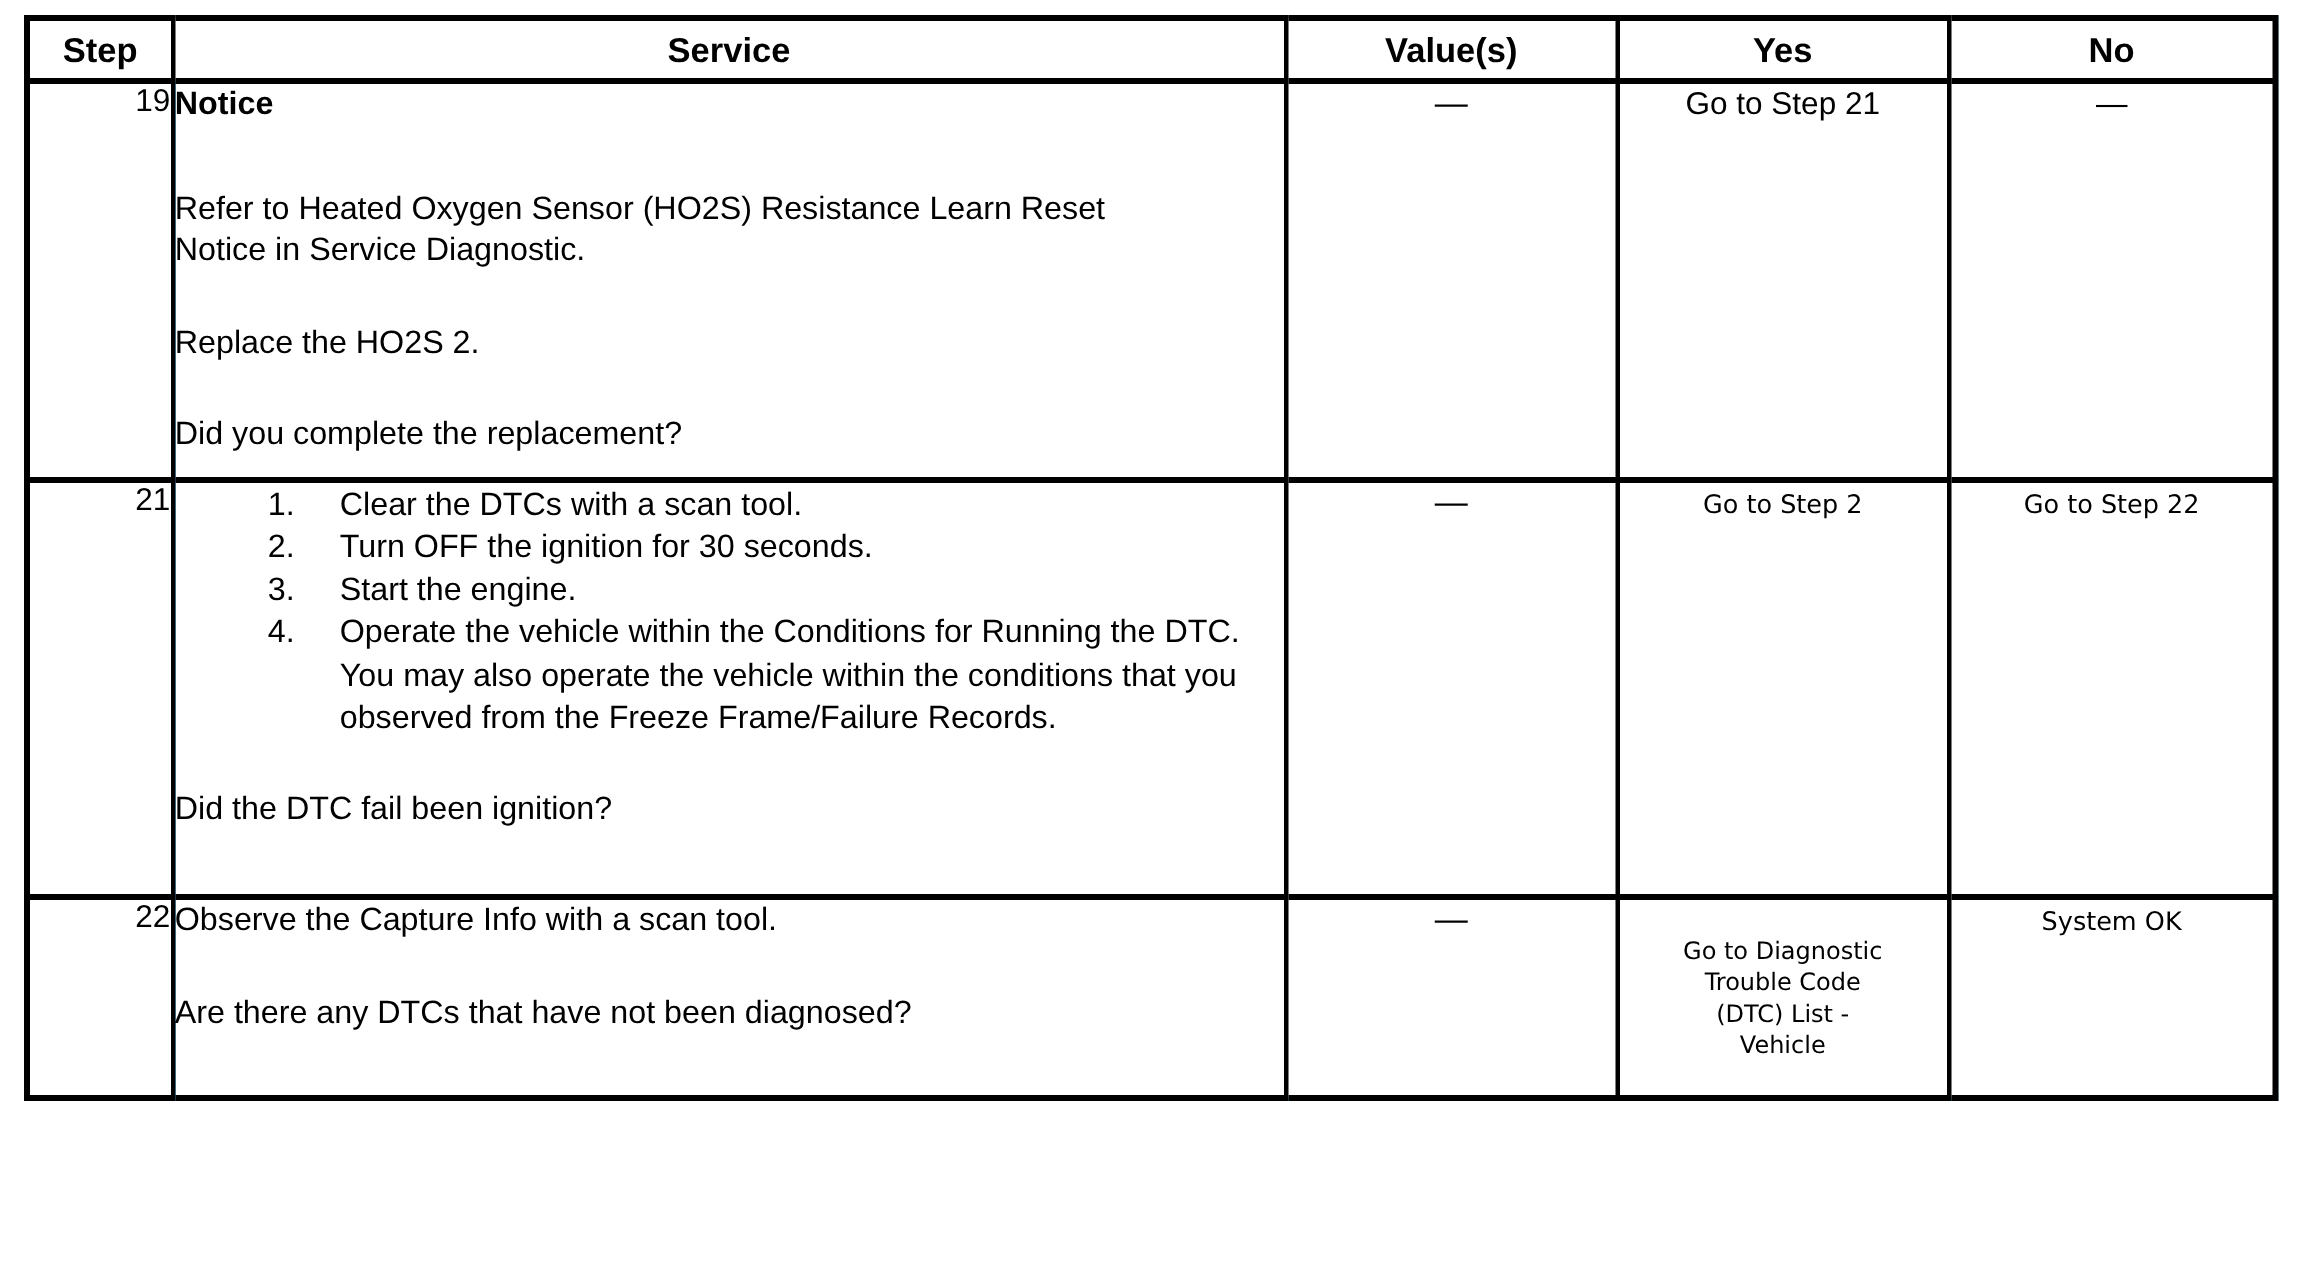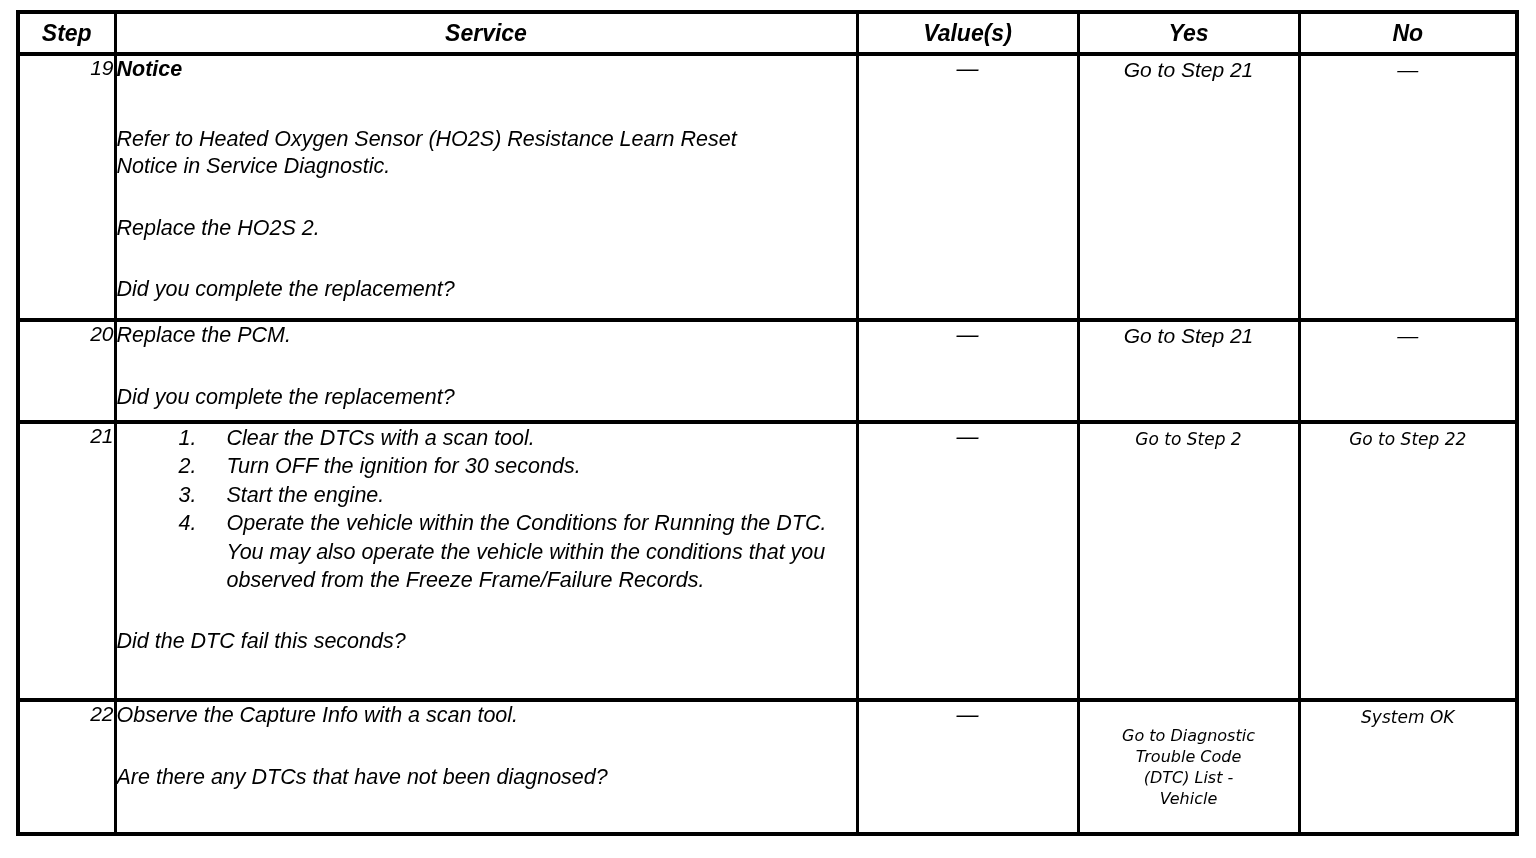--- a/index.html
+++ b/index.html
@@ -24,21 +24,20 @@
   }
 
   table.diag {
     position: absolute;
     left: 16px;
     top: 10px;
     width: 1499px;
     border-collapse: collapse;
     table-layout: fixed;
     background: #7dd3fc;
-    font-style: italic;
   }
 
   table.diag col.c-step   { width: 97px; }
   table.diag col.c-action { width: 742px; }
   table.diag col.c-value  { width: 221px; }
   table.diag col.c-yes    { width: 221px; }
   table.diag col.c-no     { width: 218px; }
 
   table.diag td, table.diag th {
     border: 3px solid #000000;
@@ -203,49 +202,32 @@
           <span class="em-dash">—</span>
         </td>
         <td class="yn-cell">
           <span>Go to Step 21</span>
         </td>
         <td class="yn-cell">
           <span>—</span>
         </td>
       </tr>
 
-      <tr class="row-20">
-        <td class="step-cell">20</td>
-        <td class="action-cell">
-          <span class="act-line">Replace the PCM.</span>
-          <span class="act-line act-gap-md"></span>
-          <span class="act-line act-question">Did you complete the replacement?</span>
-        </td>
-        <td class="val-cell">
-          <span class="em-dash">—</span>
-        </td>
-        <td class="yn-cell">
-          <span>Go to Step 21</span>
-        </td>
-        <td class="yn-cell">
-          <span>—</span>
-        </td>
-      </tr>
 
       <tr class="row-21">
         <td class="step-cell">21</td>
         <td class="action-cell">
           <ol class="act-list">
             <li>Clear the DTCs with a scan tool.</li>
             <li>Turn OFF the ignition for 30 seconds.</li>
             <li>Start the engine.</li>
             <li>Operate the vehicle within the Conditions for Running the DTC. You may also operate the vehicle within the conditions that you observed from the Freeze Frame/Failure Records.</li>
           </ol>
           <span class="act-line act-gap-md"></span>
-          <span class="act-line act-question">Did the DTC fail this seconds?</span>
+          <span class="act-line act-question">Did the DTC fail been ignition?</span>
         </td>
         <td class="val-cell">
           <span class="em-dash">—</span>
         </td>
         <td class="yn-cell">
           <span class="yn-wide">Go to Step 2</span>
         </td>
         <td class="yn-cell">
           <span class="yn-wide">Go to Step 22</span>
         </td>

